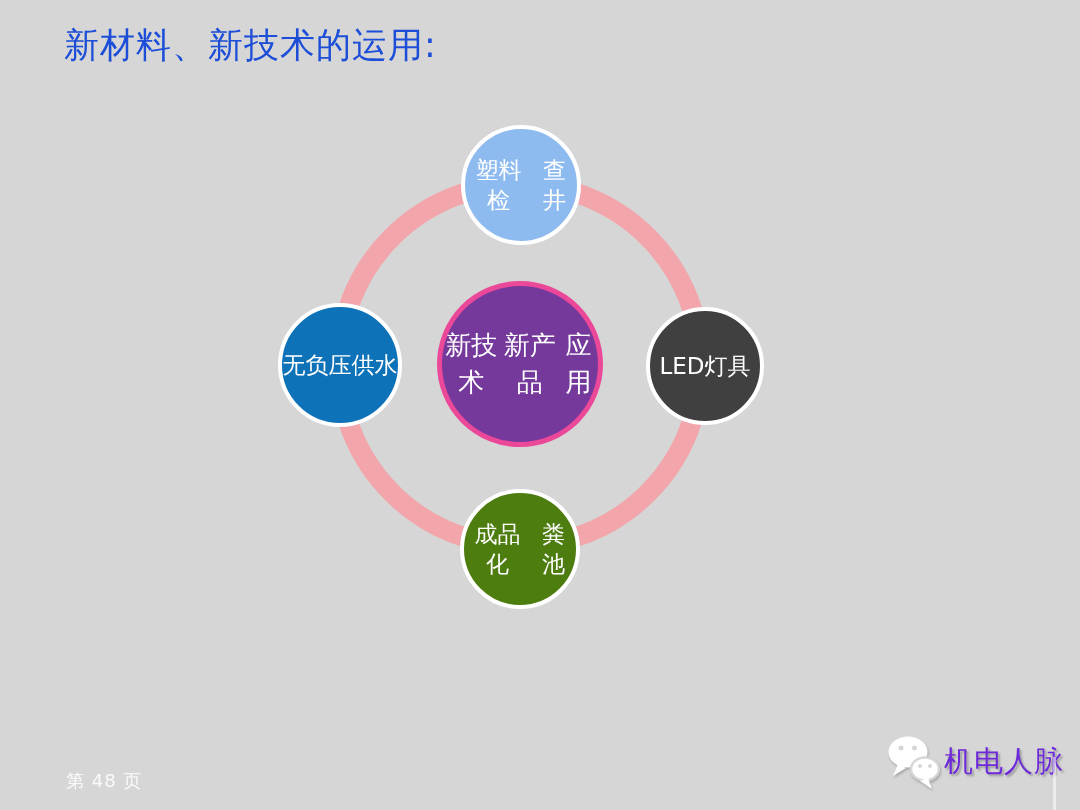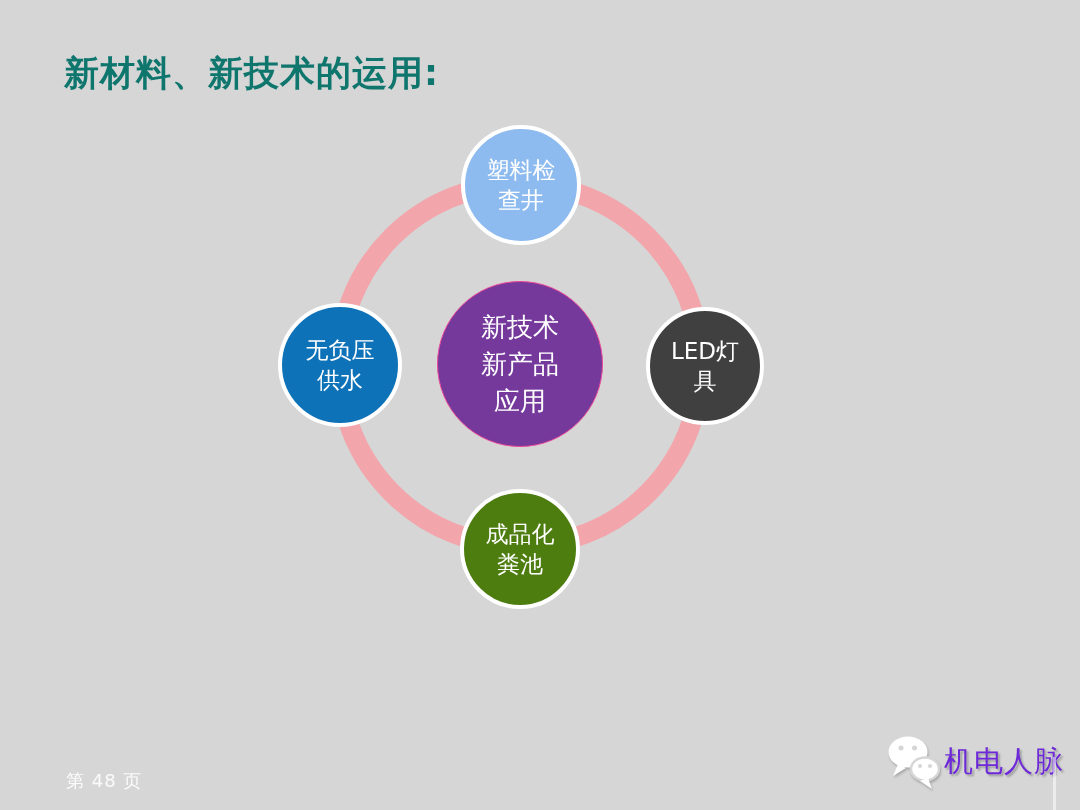--- a/index.html
+++ b/index.html
@@ -12,50 +12,49 @@
     position: relative;
     width: 1080px;
     height: 810px;
     overflow: hidden;
   }
   .title {
     position: absolute;
     left: 64px;
     top: 22px;
     font-size: 35px;
-    font-weight: bold;
-    color: #0f766e;
+    font-weight: normal;
+    color: #1d4ed8;
     letter-spacing: 1px;
     white-space: nowrap;
-    margin-top: 28px;
   }
   .ring-svg {
     position: absolute;
     left: 0;
     top: 0;
     width: 1080px;
     height: 810px;
   }
   .node, .hub {
     position: absolute;
     border-radius: 50%;
     display: flex;
-    flex-direction: column;
+    flex-direction: row;
     align-items: center;
     justify-content: center;
     text-align: center;
     color: #ffffff;
   }
   .node {
     border: 4px solid #ffffff;
     font-size: 23px;
     line-height: 30px;
   }
   .hub {
-    border: 1px solid #ec4899;
+    border: 5px solid #ec4899;
     font-size: 26px;
     line-height: 37px;
   }
   .node-top    { left: 461px; top: 125px; width: 120px; height: 120px; }
   .node-left   { left: 278px; top: 303px; width: 124px; height: 124px; }
   .node-right  { left: 646px; top: 307px; width: 118px; height: 118px; }
   .node-bottom { left: 460px; top: 489px; width: 120px; height: 120px; }
   .hub         { left: 437px; top: 281px; width: 166px; height: 166px; }
   .page-number {
     position: absolute;

